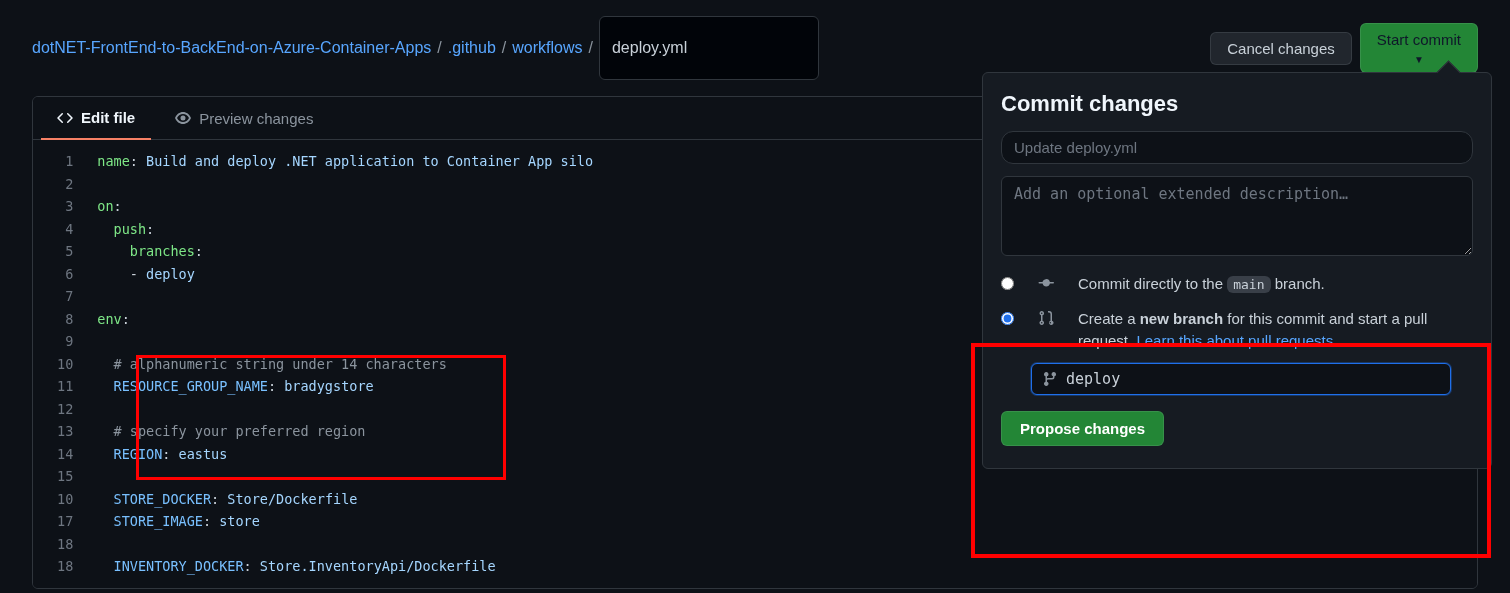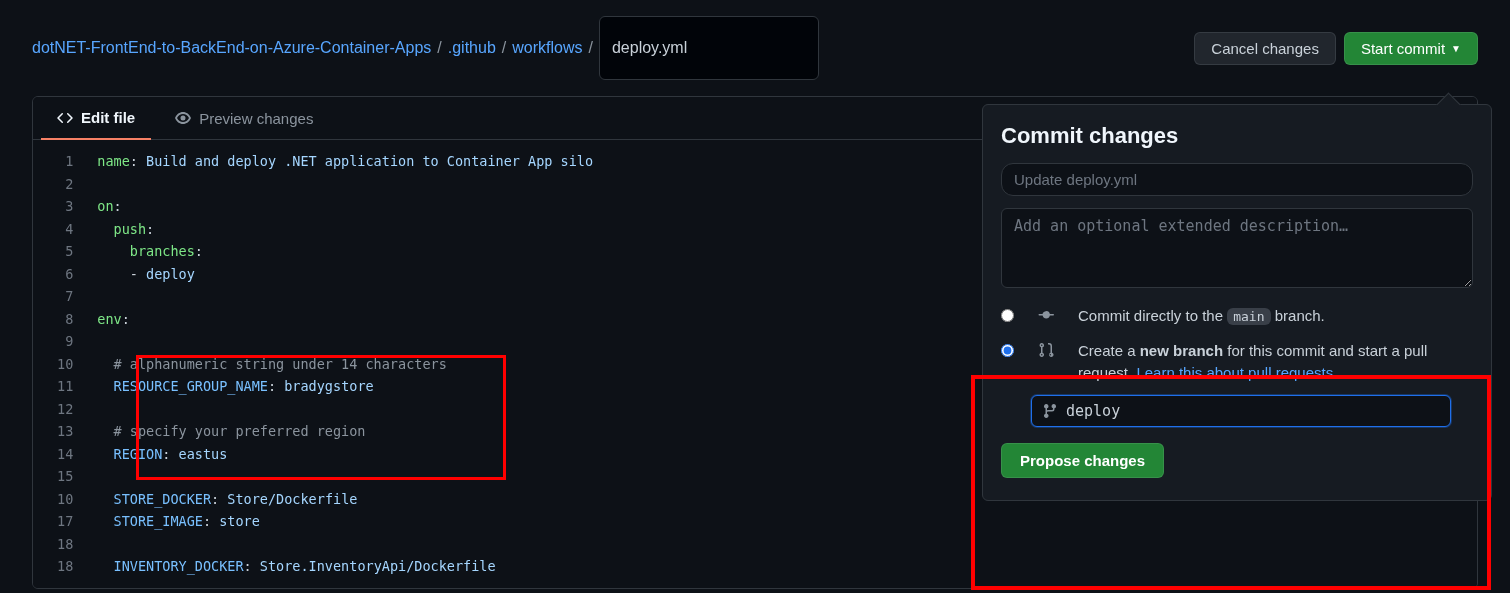--- a/index.html
+++ b/index.html
@@ -42,21 +42,21 @@
     padding: 7px 16px;
     font-size: 15px;
     font-weight: 400;
     border: 1px solid rgba(240,246,252,0.1);
     cursor: pointer;
     display: inline-flex;
     align-items: center;
     gap: 6px;
   }
   .btn-secondary { background: #21262d; color: #c9d1d9; }
-  .btn-primary { background: #238636; color: #ffffff; border-color: rgba(240,246,252,0.1); }
+  .btn-primary { background: #238636; color: #0f172a; border-color: rgba(240,246,252,0.1); flex-direction: column; }
   .btn-primary .caret { font-size: 10px; }
   .editor-wrap {
     margin: 0 32px;
     border: 1px solid #30363d;
     border-radius: 6px;
     overflow: hidden;
   }
   .editor-tabs {
     display: flex;
     align-items: center;
@@ -137,21 +137,20 @@
   
   .commit-panel {
     position: absolute;
     right: 18px;
     top: 72px;
     width: 510px;
     background: #161b22;
     border: 1px solid #30363d;
     border-radius: 6px;
     padding: 18px 18px 22px 18px;
-    margin-top: 32px;
   }
   .commit-panel::before{
     content:"";
     position:absolute;
     top:-9px; right:34px;
     width:16px; height:16px;
     background:#161b22;
     border-left:1px solid #30363d;
     border-top:1px solid #30363d;
     transform:rotate(45deg);

